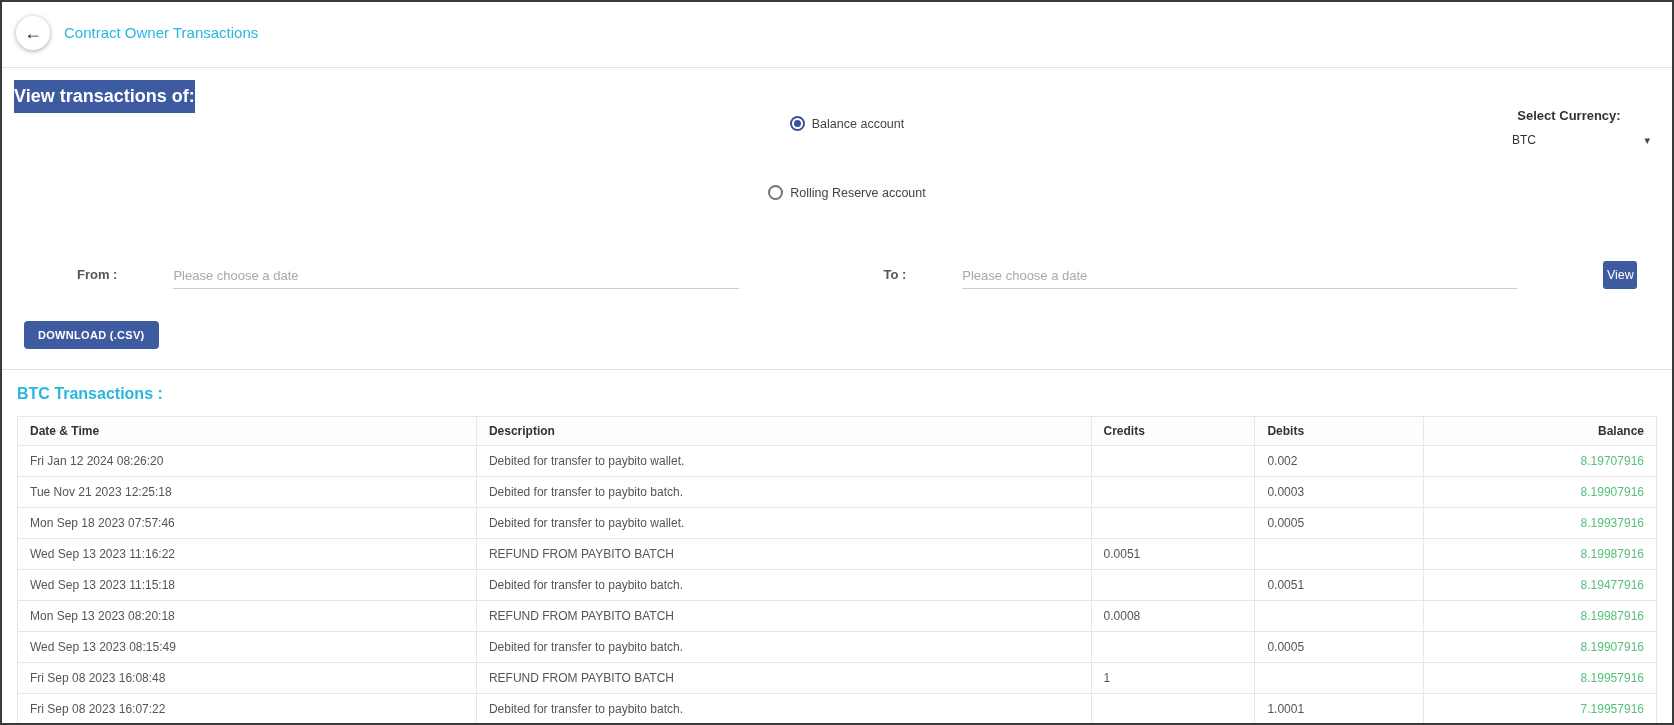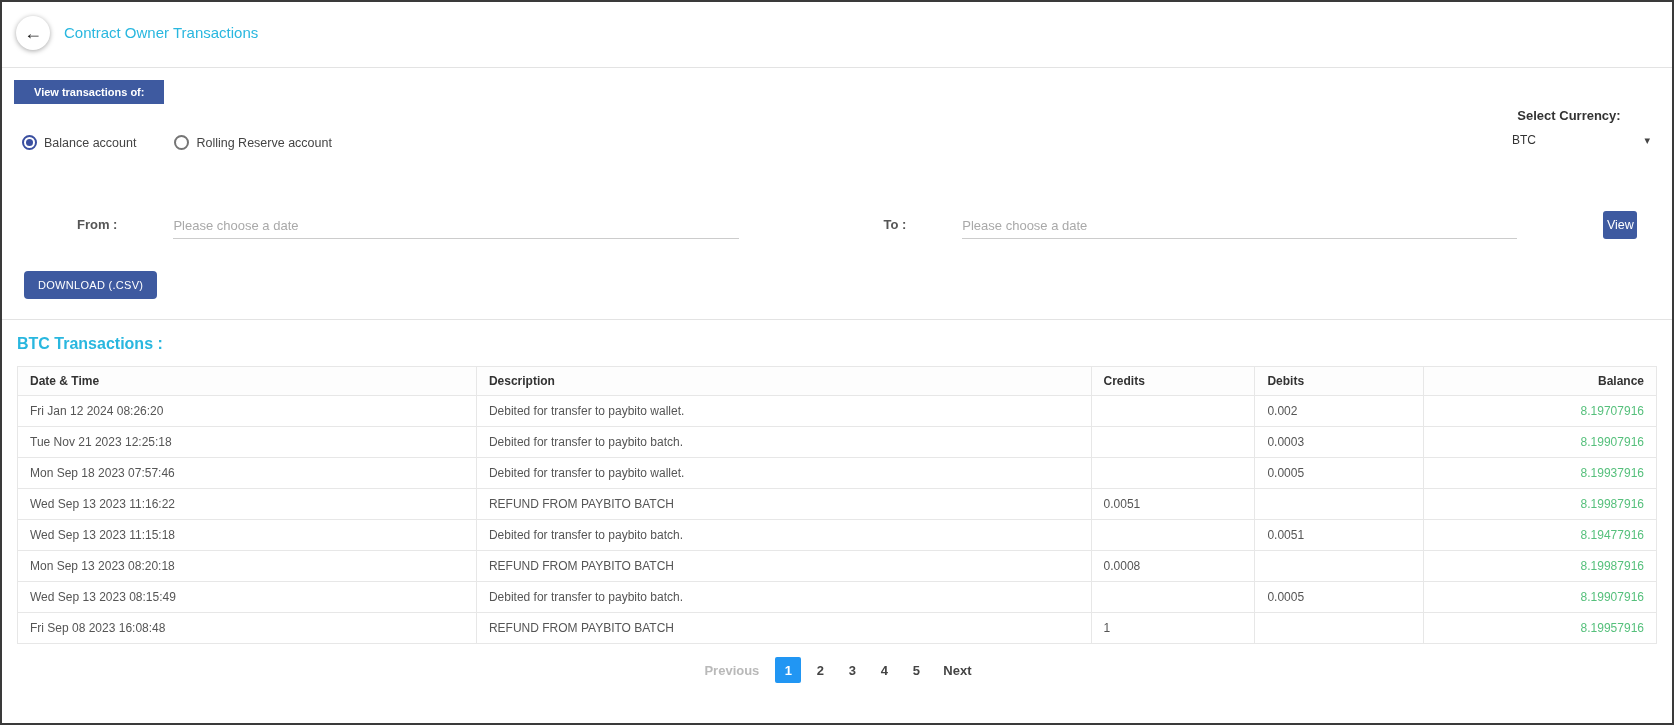--- a/index.html
+++ b/index.html
@@ -20,25 +20,25 @@
     background: #fff; box-shadow: 0 1px 5px rgba(0,0,0,.35);
     display: flex; align-items: center; justify-content: center;
     cursor: pointer; font-size: 18px; color: #222;
   }
   .page-title {
     position: absolute; left: 62px; top: 22px;
     font-size: 15px; font-weight: 500; color: var(--accent-cyan, #29b7df);
   }
   
   .section-badge {
-    display: inline-block; margin: 12px 0 0 12px; padding: 6px 20px;
+    display: inline-block; margin: 12px 0 0 12px; padding: 6px 0;
     background: var(--accent-indigo, #3e5aa0); color: #fff;
-    font-size: 11px; font-weight: bold;
-  }
-  .radio-row { display: flex; gap: 38px; margin: 31px 0 0 20px; align-items: center; }
+    font-size: 18px; font-weight: bold;
+  }
+  .radio-row { display: flex; gap: 54px; margin: 3px 0 0 20px; align-items: center; flex-direction: column; }
   .radio-item { display: flex; align-items: center; gap: 7px; cursor: pointer; }
   .radio-circle {
     width: 15px; height: 15px; border-radius: 50%;
     border: 2px solid #757575; position: relative; flex: 0 0 auto;
   }
   .radio-item.selected .radio-circle { border-color: #3a4fa0; }
   .radio-item.selected .radio-circle::after {
     content: ""; position: absolute; left: 2px; top: 2px;
     width: 7px; height: 7px; border-radius: 50%; background: #3a4fa0;
   }
@@ -62,21 +62,21 @@
   .view-btn {
     margin-left: 42px; width: 34px; height: 28px;
     background: var(--accent-indigo, #3e5aa0); color: #fff;
     border: none; border-radius: 3px; font-size: 12.5px;
     cursor: pointer; font-family: "Liberation Sans", sans-serif;
   }
   .download-btn {
     margin: 32px 0 20px 22px; padding: 8px 14px;
     background: var(--accent-indigo, #3e5aa0); color: #fff;
     border: none; border-radius: 4px;
-    font-size: 11px; font-weight: normal; letter-spacing: .3px;
+    font-size: 11px; font-weight: bold; letter-spacing: .3px;
     cursor: pointer; font-family: "Liberation Sans", sans-serif;
   }
   .divider { border-top: 1px solid #e3e3e3; }
   
   .table-wrap { padding: 0 15px; }
   .table-heading {
     margin: 15px 0 13px 0; font-size: 16px; font-weight: bold;
     color: var(--accent-cyan, #29b7df);
   }
   table { width: 100%; border-collapse: collapse; font-size: 12px; }
@@ -214,20 +214,27 @@
             <td>0.0005</td>
             <td class="cell-balance">8.19907916</td>
           </tr>
           <tr>
             <td>Fri Sep 08 2023 16:08:48</td>
             <td>REFUND FROM PAYBITO BATCH</td>
             <td>1</td>
             <td></td>
             <td class="cell-balance">8.19957916</td>
           </tr>
+          <tr>
+            <td>Fri Sep 08 2023 16:07:22</td>
+            <td>Debited for transfer to paybito batch.</td>
+            <td></td>
+            <td>1.0001</td>
+            <td class="cell-balance">7.19957916</td>
+          </tr>
         </tbody>
     </table>
 
     <div class="pagination">
       <span class="page-prev">Previous</span>
       <span style="display:flex;gap:6px;">
           <span class="page-num active">1</span>
           <span class="page-num">2</span>
           <span class="page-num">3</span>
           <span class="page-num">4</span>

